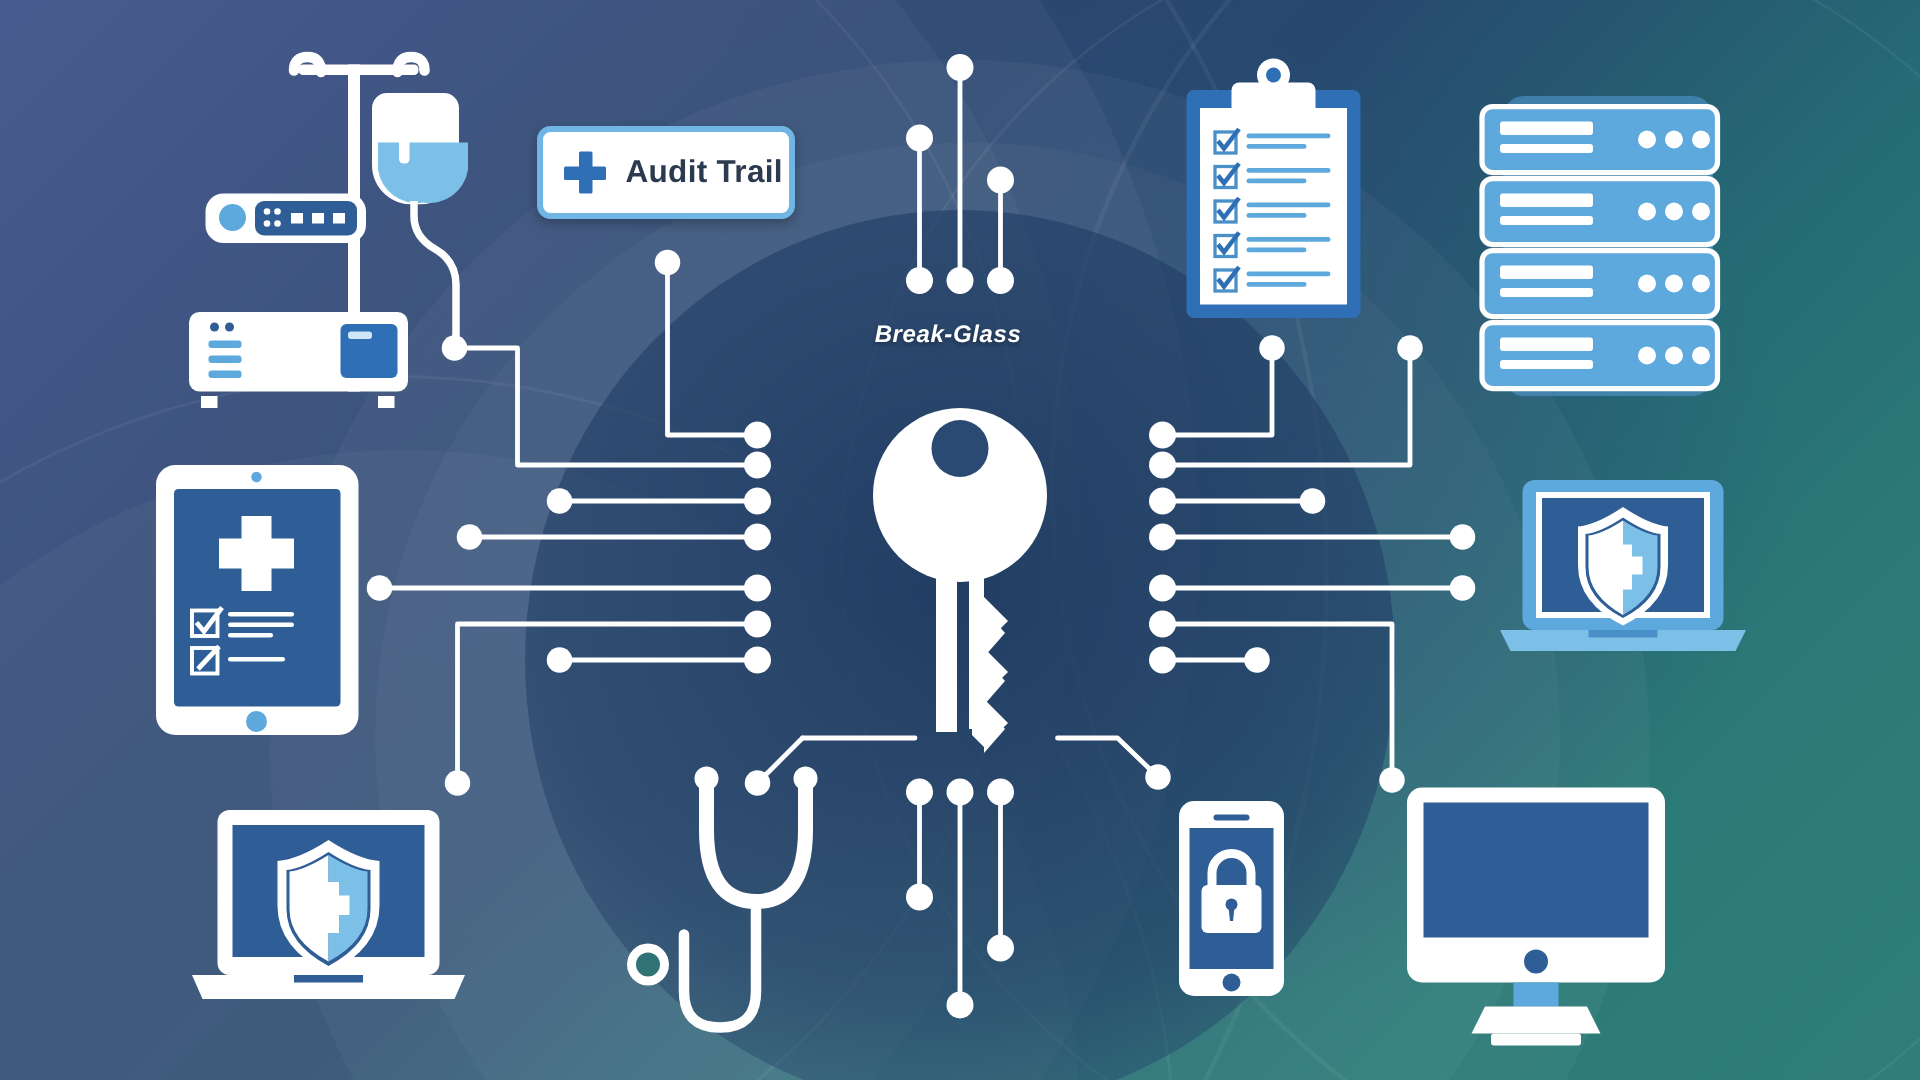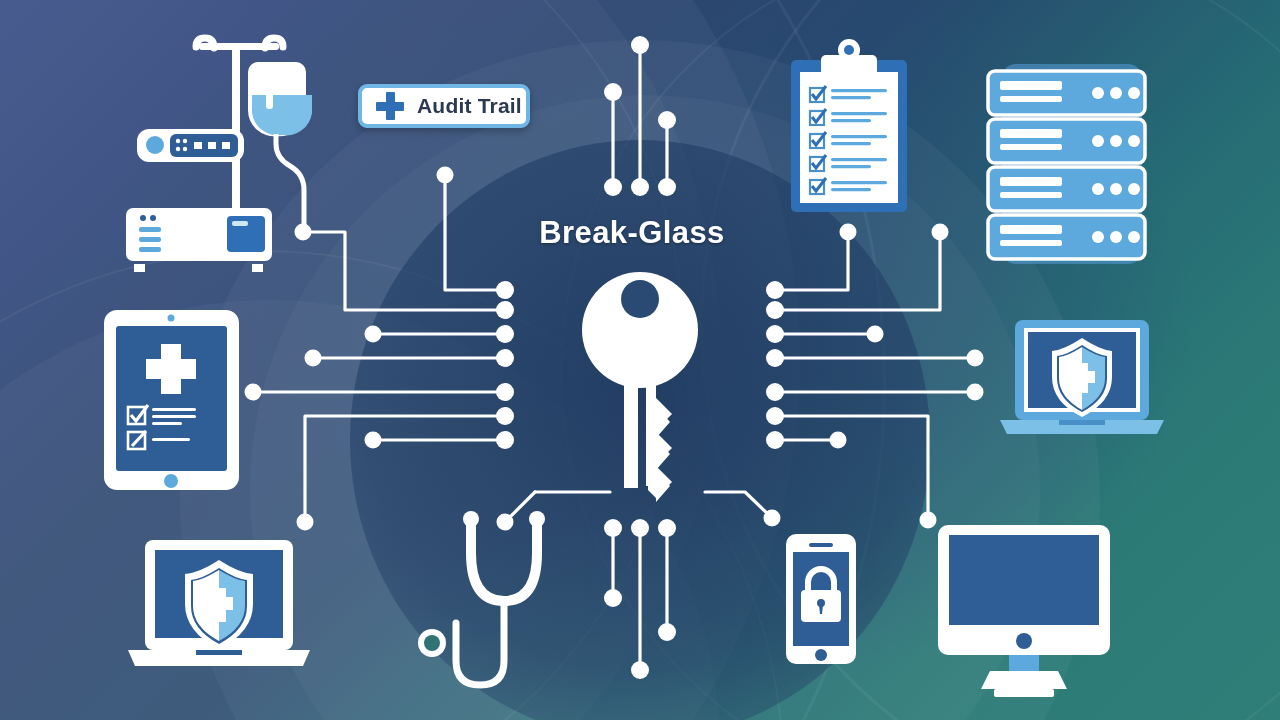--- a/index.html
+++ b/index.html
@@ -33,32 +33,33 @@
   }
   .center-disc{
     position:absolute;border-radius:50%;
     background:radial-gradient(circle at 50% 42%, rgba(30,58,96,.92) 0%, rgba(33,62,101,.6) 62%, rgba(33,62,101,0) 100%);
   }
   .title{
     position:absolute;
     left:0;right:16px;top:215px;
     text-align:center;
     color:#ffffff;
-    font-size:31px;
+    font-size:16px;
     font-weight:bold;
     letter-spacing:.4px;
     text-shadow:0 1px 3px rgba(0,0,0,.35);
+    font-style:italic;
   }
   svg.layer{position:absolute;left:0;top:0;width:1280px;height:720px;overflow:visible;}
   .trace{stroke:#ffffff;stroke-width:3.2;fill:none;stroke-linecap:round;stroke-linejoin:round;}
   .node{fill:#ffffff;}
   .badge{
     position:absolute;
     left:358px;top:84px;
-    width:172px;height:44px;
+    width:172px;height:62px;
     border-radius:9px;
     background:#ffffff;
     border:4px solid #6fb6e4;
     display:flex;align-items:center;
     box-sizing:border-box;
     padding-left:14px;
     box-shadow:0 3px 7px rgba(0,0,0,.25);
   }
   .badge .cross{width:28px;height:28px;position:relative;flex:0 0 auto;}
   .badge .cross:before,.badge .cross:after{

